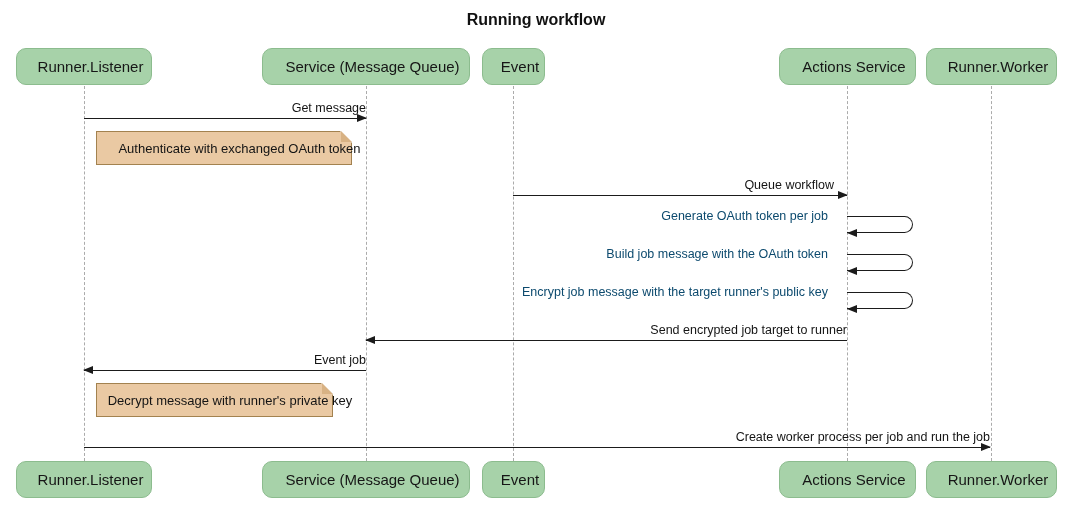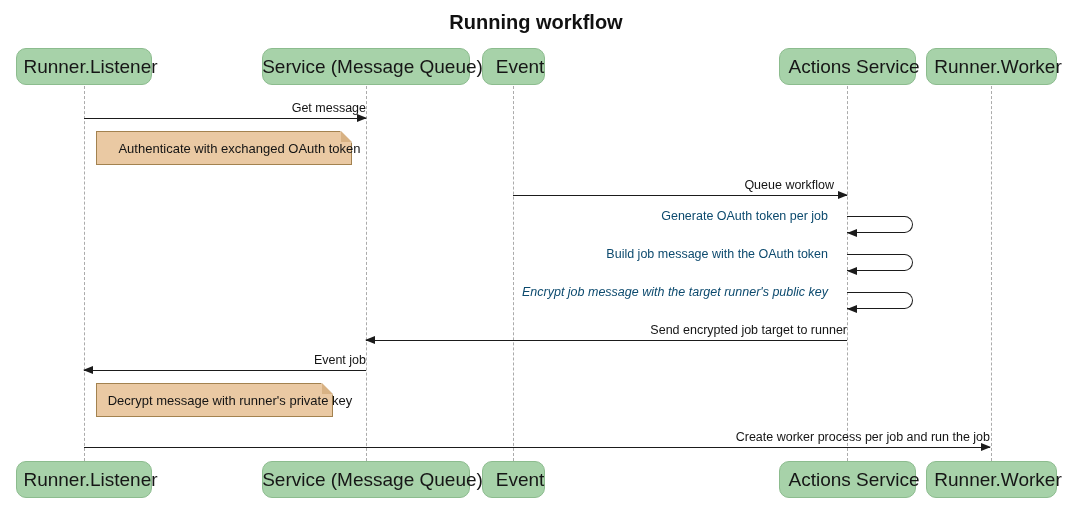--- a/index.html
+++ b/index.html
@@ -12,21 +12,21 @@
     height: 523px;
     background: #ffffff;
     overflow: hidden;
   }
 
   .title {
     position: absolute;
     top: 11px; left: 0;
     width: 100%;
     text-align: center;
-    font-size: 20px;
+    font-size: 16px;
     font-weight: bold;
     color: #111111;
   }
 
   .lifeline {
     position: absolute;
     top: 86px;
     height: 375px;
     width: 0;
     border-left: 1px dashed #ababab;
@@ -34,21 +34,21 @@
 
   .pbox {
     position: absolute;
     height: 37px;
     background: #a7d2a9;
     border: 1px solid #8cbc8e;
     border-radius: 10px;
     display: flex;
     align-items: center;
     justify-content: center;
-    font-size: 19px;
+    font-size: 15px;
     color: #161616;
     white-space: nowrap;
     padding-left: 13px;
   }
   .pbox.top { top: 48px; }
   .pbox.bottom { top: 461px; }
 
   .arrow {
     position: absolute;
     height: 0;
@@ -173,21 +173,21 @@
   <div class="loop-label" style="top:208px;">Generate OAuth token per job</div>
   <div class="loop" style="top:216px;">
     <div class="ah-loop"></div>
   </div>
 
   <div class="loop-label" style="top:246px;">Build job message with the OAuth token</div>
   <div class="loop" style="top:254px;">
     <div class="ah-loop"></div>
   </div>
 
-  <div class="loop-label" style="top:284px;font-style:italic;">Encrypt job message with the target runner's public key</div>
+  <div class="loop-label" style="top:284px;">Encrypt job message with the target runner's public key</div>
   <div class="loop" style="top:292px;">
     <div class="ah-loop"></div>
   </div>
 
   <div class="msg-label" style="left:366px; width:481px; top:323px;">Send encrypted job target to runner</div>
   <div class="arrow" style="left:366px; top:340px; width:481px;">
     <div class="ah ah-left"></div>
   </div>
 
   <div class="msg-label" style="left:84px; width:282px; top:353px;">Event job</div>

